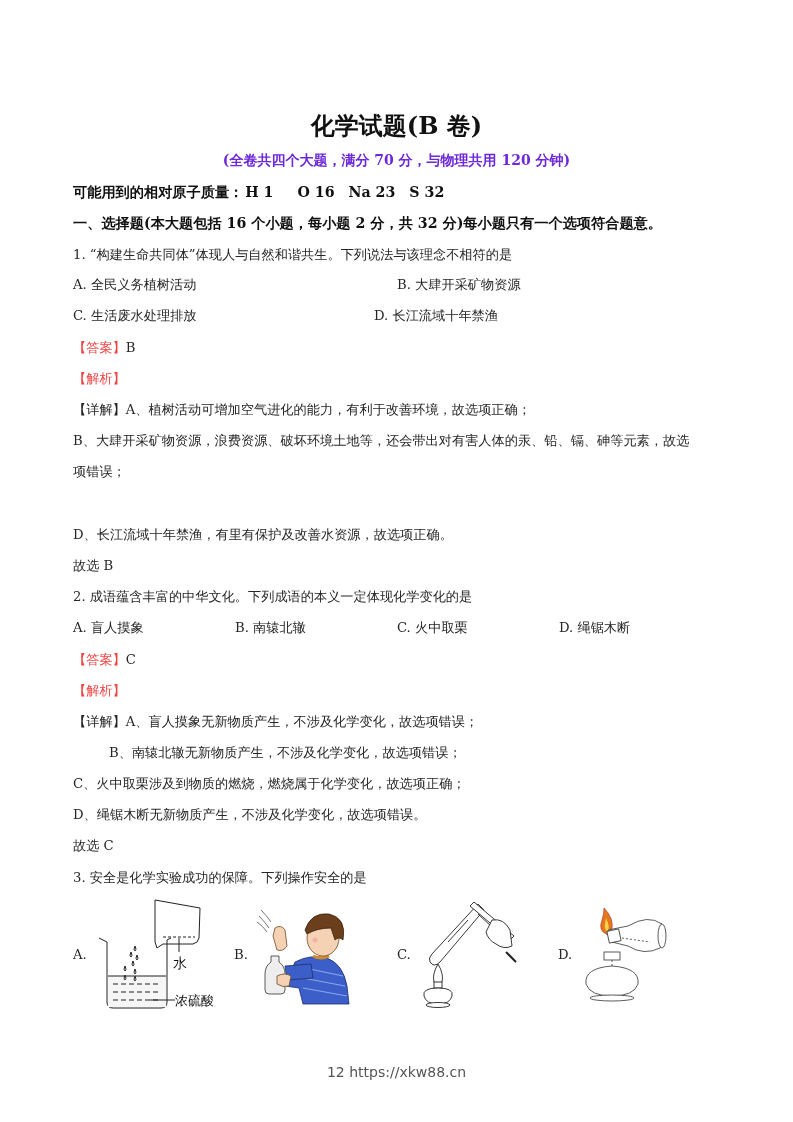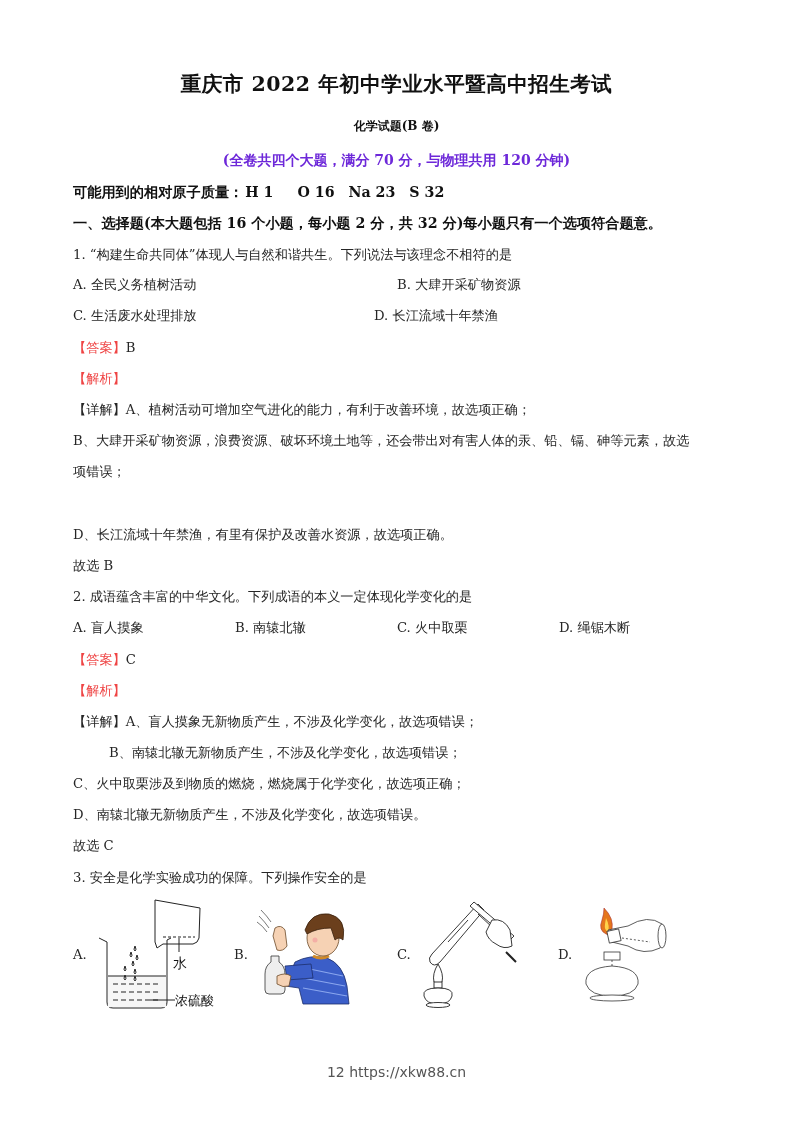--- a/index.html
+++ b/index.html
@@ -4,36 +4,35 @@
   <style>
     html, body { margin: 0; padding: 0; background: #ffffff; }
     body {
       width: 793px; height: 1122px; position: relative; overflow: hidden;
       font-family: "DejaVu Serif", "Liberation Serif", serif;
       color: #1a1a1a;
     }
     .page { position: absolute; left: 0; top: 0; width: 793px; height: 1122px; }
     .line { position: absolute; left: 73px; white-space: nowrap; font-size: 13.2px; line-height: 18px; color: #262626; }
     .title1 { position: absolute; top: 70px; left: 0; width: 793px; text-align: center; font-size: 20.5px; font-weight: bold; line-height: 28px; color: #111; letter-spacing: 0.5px; }
-    .title2 { position: absolute; top: 112px; left: 0; width: 793px; text-align: center; font-size: 12px; font-weight: bold; line-height: 28px; color: #111; }
+    .title2 { position: absolute; top: 112px; left: 0; width: 793px; text-align: center; font-size: 24px; font-weight: bold; line-height: 28px; color: #111; }
     .title3 { position: absolute; top: 150px; left: 0; width: 793px; text-align: center; font-size: 14px; font-weight: bold; line-height: 20px; color: #6d28d9; }
     .bold { font-weight: bold; color: #111; font-size: 14.2px; }
     .tag { color: #ef4444; }
     .opt { position: absolute; white-space: nowrap; font-size: 13.2px; line-height: 18px; color: #262626; }
     .figlabel { position: absolute; font-size: 13.2px; color: #262626; }
     .fig { position: absolute; }
     .footer { position: absolute; top: 1064px; left: 0; width: 793px; text-align: center; font-family: "DejaVu Sans", sans-serif; font-size: 14px; color: #555; }
     .mass span { margin-right: 14px; }
   </style>
 </head>
 <body>
 
 <div class="page">
 
-  <div class="title1">重庆市 2022 年初中学业水平暨高中招生考试</div>
   <div class="title2">化学试题(B 卷)</div>
   <div class="title3">(全卷共四个大题，满分 70 分，与物理共用 120 分钟)</div>
 
   <div class="line bold mass" style="top:183px;">
     <span style="margin-right:2px;">可能用到的相对原子质量：</span><span style="margin-right:24px;">H 1</span><span>O 16</span><span>Na 23</span><span>S 32</span>
   </div>
 
   <div class="line bold" style="top:214px;">一、选择题(本大题包括 16 个小题，每小题 2 分，共 32 分)每小题只有一个选项符合题意。</div>
 
   <div class="line" style="top:246px;">1. “构建生命共同体”体现人与自然和谐共生。下列说法与该理念不相符的是</div>
@@ -62,21 +61,21 @@
 
   <div class="line" style="top:651px;">
     <span class="tag">【答案】</span><span>C</span>
   </div>
   <div class="line tag" style="top:682px;">【解析】</div>
   <div class="line" style="top:713px;">
     <span>【详解】</span><span>A、盲人摸象无新物质产生，不涉及化学变化，故选项错误；</span>
   </div>
   <div class="line" style="top:744px;margin-left:36px;">B、南辕北辙无新物质产生，不涉及化学变化，故选项错误；</div>
   <div class="line" style="top:775px;">C、火中取栗涉及到物质的燃烧，燃烧属于化学变化，故选项正确；</div>
-  <div class="line" style="top:806px;">D、南辕北辙无新物质产生，不涉及化学变化，故选项错误。</div>
+  <div class="line" style="top:806px;">D、绳锯木断无新物质产生，不涉及化学变化，故选项错误。</div>
   <div class="line" style="top:837px;">故选 C</div>
 
   <div class="line" style="top:869px;">3. 安全是化学实验成功的保障。下列操作安全的是</div>
 
   <div class="figlabel" style="top:947px; left:73px;">A.</div>
   <svg class="fig" style="left:95px; top:898px;" width="130" height="115" viewBox="0 0 130 115">
 
     <g stroke="#222" stroke-width="1" fill="none">
       <path d="M60,2 L105,10 L104,40 Q103,45 98,46 L68,46 L62,50 L60,44 Z" fill="#fff"></path>
       <line x1="68" y1="39" x2="100" y2="39" stroke-dasharray="3,2"></line>

